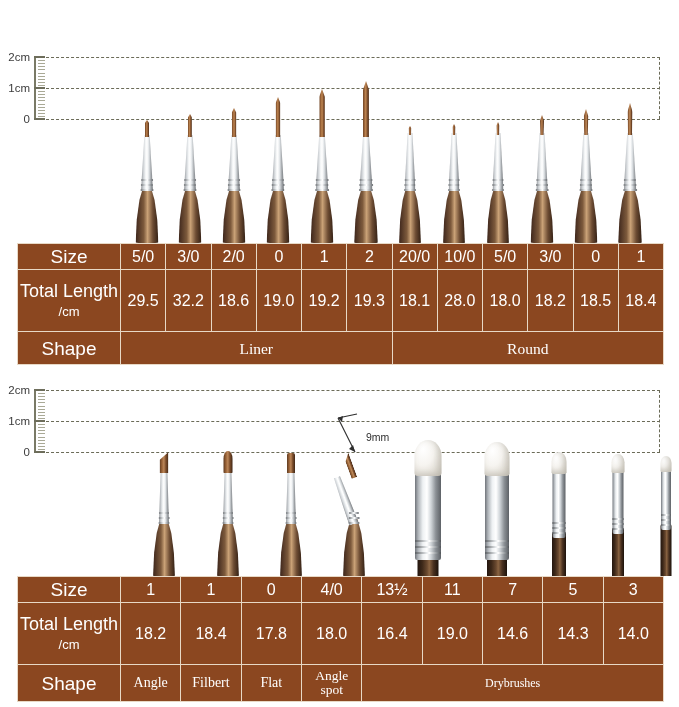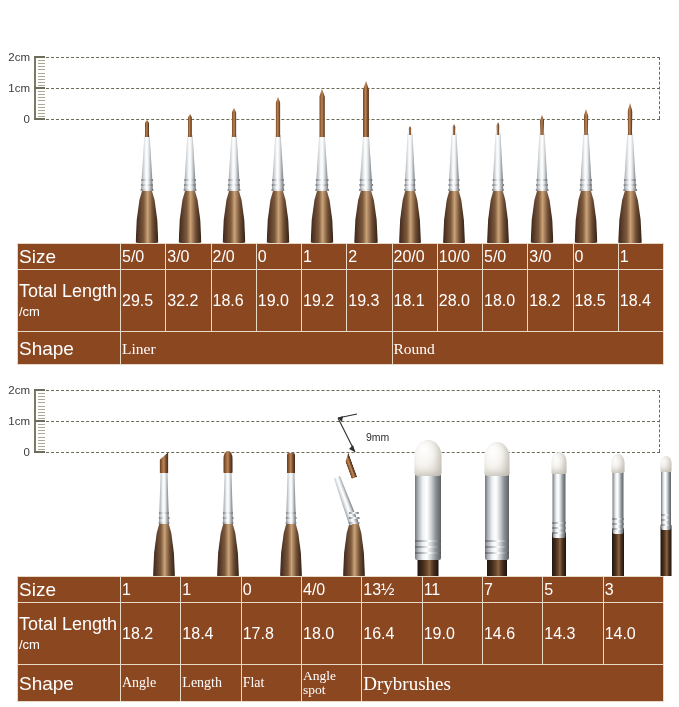--- a/index.html
+++ b/index.html
@@ -126,21 +126,21 @@
     position: absolute; font-size: 10.5px; color: #2e2e2e;
     white-space: nowrap;
   }
 
   
   .spec-table {
     position: absolute; border-collapse: collapse; table-layout: fixed;
     background: #8B4720;
   }
   .spec-table td {
-    border: 1.4px solid #e8d9c6; color: #fff; text-align: left;
+    border: 1.4px solid #e8d9c6; color: #fff; text-align: center;
     vertical-align: middle; font-size: 15.5px; padding: 2px 1px;
     line-height: 1.12;
   }
   .spec-table td.rowlabel { font-size: 19px; }
   .spec-table td.lenlabel { font-size: 18px; line-height: 1.02; }
   .spec-table td.lenlabel .unit { font-size: 13px; }
   .spec-table td.shapename { font-size: 14px; font-family: Liberation Serif, serif; }
   .spec-table td.shapename.small { font-size: 13.5px; }
   .spec-table td.val { font-size: 16px; }
 </style>
@@ -522,21 +522,21 @@
         <td class="val">18.0</td>
         <td class="val">16.4</td>
         <td class="val">19.0</td>
         <td class="val">14.6</td>
         <td class="val">14.3</td>
         <td class="val">14.0</td>
       </tr>
       <tr style="height:37px;">
         <td class="rowlabel">Shape</td>
         <td class="shapename">Angle</td>
-        <td class="shapename">Length</td>
+        <td class="shapename">Filbert</td>
         <td class="shapename">Flat</td>
         <td class="shapename small" style="line-height:1.05;">Angle<br>spot</td>
-        <td class="shapename" colspan="5" style="font-size:19px;">Drybrushes</td>
+        <td class="shapename" colspan="5" style="font-size:12px;">Drybrushes</td>
       </tr>
     </tbody>
   </table>
 
 </div>
 
 </body></html>

